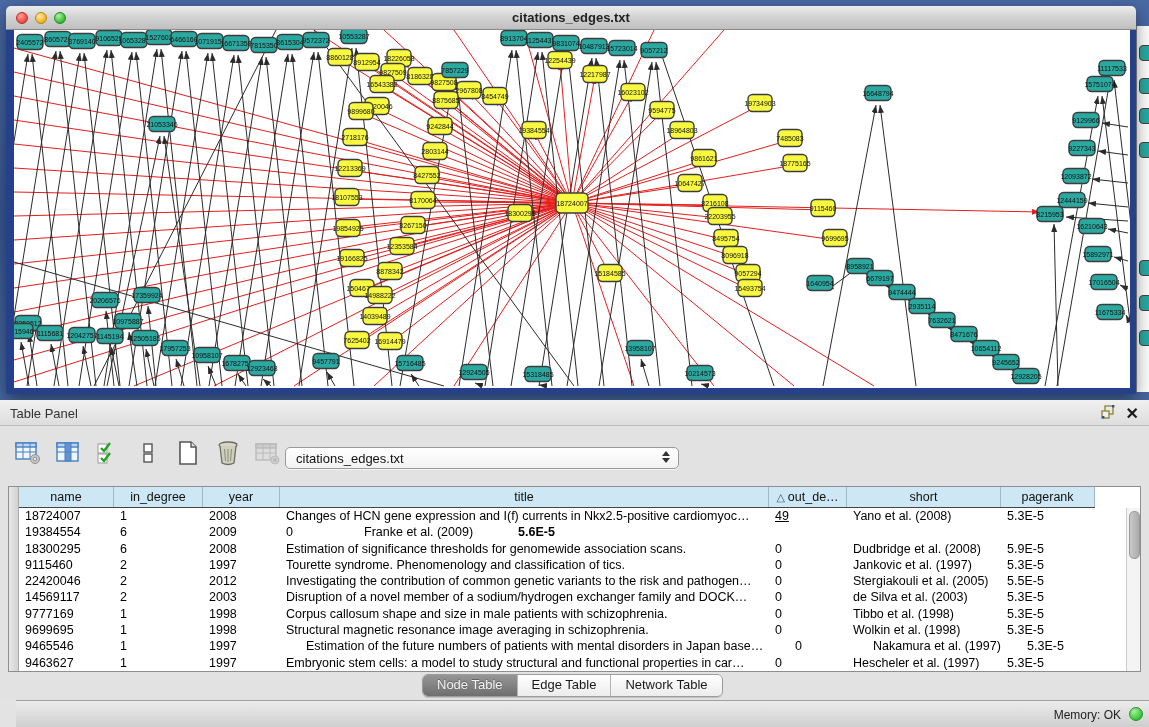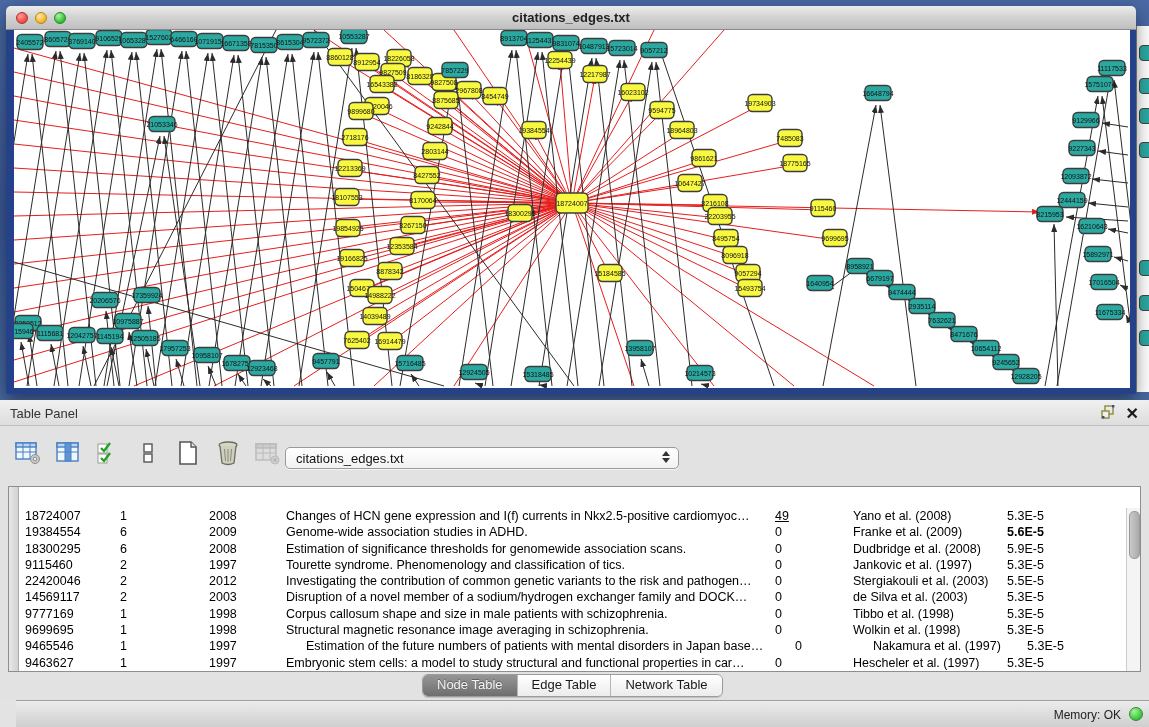--- a/index.html
+++ b/index.html
@@ -836,35 +836,43 @@
   <div class="combo">
     <span class="combo-text">citations_edges.txt</span>
     <span class="combo-arrows">
       <span class="tri-up"></span>
         <span class="tri-dn"></span>
     </span>
   </div>
 
   <div class="tbl-wrap">
     <div class="row-strip"></div>
+    <div class="tbl-header" id="tblHeader">
+        <div class="th" style="width: 95px;">name</div>
+        <div class="th" style="width: 89px;">in_degree</div>
+        <div class="th" style="width: 77px;">year</div>
+        <div class="th" style="width: 489px;">title</div>
+        <div class="th" style="width: 78px;"><span class="sort-glyph">△</span>out_de…</div>
+        <div class="th" style="width: 154px;">short</div>
+        <div class="th" style="width: 94px;">pagerank</div>
+      </div>
     <div class="tbl-body" id="tblBody">
         <div class="tr">
           <div class="td" style="width: 95px;">18724007</div>
           <div class="td" style="width: 89px;">1</div>
           <div class="td" style="width: 77px;">2008</div>
           <div class="td" style="width: 489px;">Changes of HCN gene expression and I(f) currents in Nkx2.5-positive cardiomyoc…</div>
           <div class="td" style="width: 78px; text-decoration: underline;">49</div>
           <div class="td" style="width: 154px;">Yano et al. (2008)</div>
           <div class="td" style="width: 94px;">5.3E-5</div>
         </div>
         <div class="tr">
           <div class="td" style="width: 95px;">19384554</div>
           <div class="td" style="width: 89px;">6</div>
           <div class="td" style="width: 77px;">2009</div>
-          <div class="td" style="width: 489px;">Genome-wide association studies in ADHD.</div>
           <div class="td" style="width: 78px;">0</div>
           <div class="td" style="width: 154px;">Franke et al. (2009)</div>
           <div class="td" style="width: 94px; font-weight: bold;">5.6E-5</div>
         </div>
         <div class="tr">
           <div class="td" style="width: 95px;">18300295</div>
           <div class="td" style="width: 89px;">6</div>
           <div class="td" style="width: 77px;">2008</div>
           <div class="td" style="width: 489px;">Estimation of significance thresholds for genomewide association scans.</div>
           <div class="td" style="width: 78px;">0</div>
@@ -879,21 +887,21 @@
           <div class="td" style="width: 78px;">0</div>
           <div class="td" style="width: 154px;">Jankovic et al. (1997)</div>
           <div class="td" style="width: 94px;">5.3E-5</div>
         </div>
         <div class="tr">
           <div class="td" style="width: 95px;">22420046</div>
           <div class="td" style="width: 89px;">2</div>
           <div class="td" style="width: 77px;">2012</div>
           <div class="td" style="width: 489px;">Investigating the contribution of common genetic variants to the risk and pathogen…</div>
           <div class="td" style="width: 78px;">0</div>
-          <div class="td" style="width: 154px;">Stergiakouli et al. (2003)</div>
+          <div class="td" style="width: 154px;">Stergiakouli et al. (2005)</div>
           <div class="td" style="width: 94px;">5.5E-5</div>
         </div>
         <div class="tr">
           <div class="td" style="width: 95px;">14569117</div>
           <div class="td" style="width: 89px;">2</div>
           <div class="td" style="width: 77px;">2003</div>
           <div class="td" style="width: 489px;">Disruption of a novel member of a sodium/hydrogen exchanger family and DOCK…</div>
           <div class="td" style="width: 78px;">0</div>
           <div class="td" style="width: 154px;">de Silva et al. (2003)</div>
           <div class="td" style="width: 94px;">5.3E-5</div>

